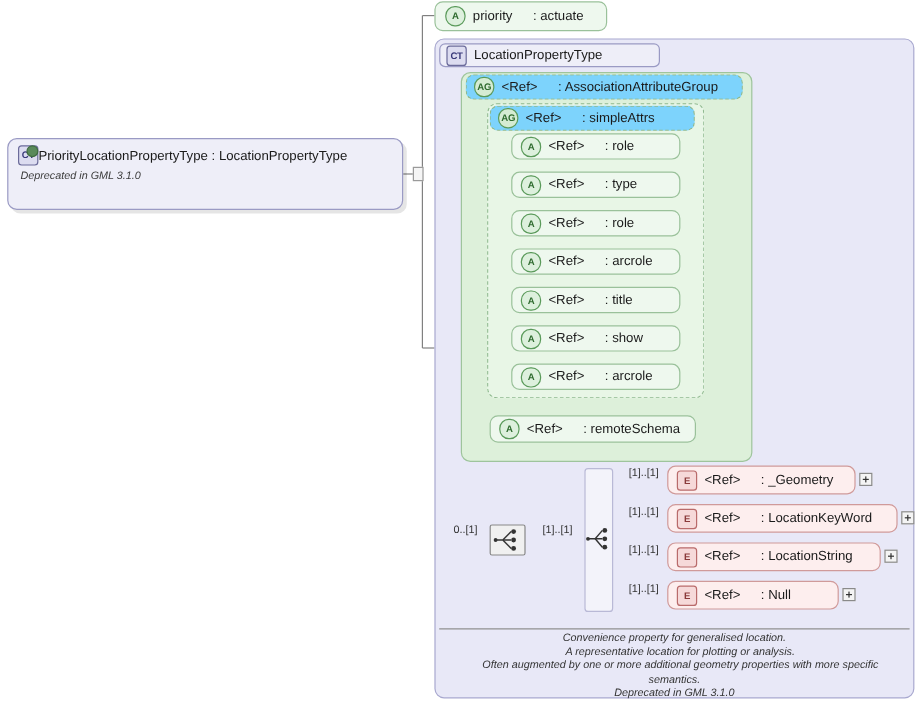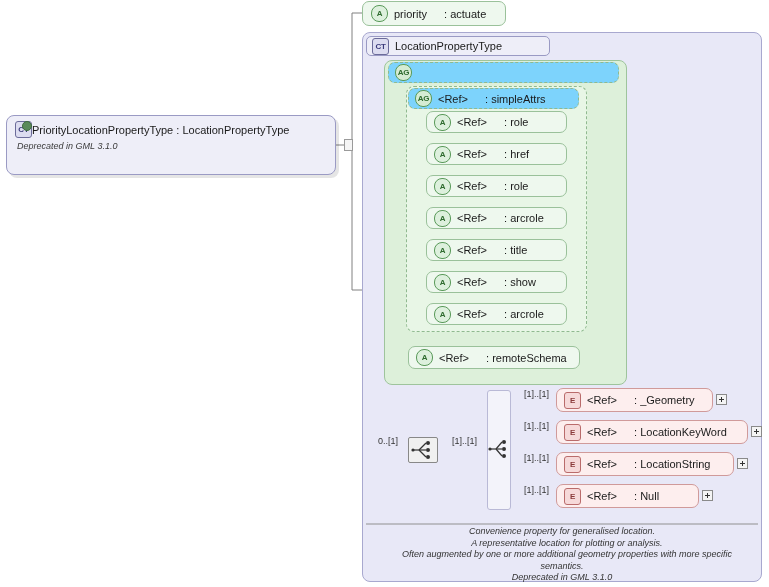--- a/index.html
+++ b/index.html
@@ -282,20 +282,24 @@
 
   <div class="node n-ct" style="left:366px; top:36px; width:184px; height:20px; padding:0 5px; border-radius:5px;">
     <span class="badge">CT</span>
     <span class="lbl">LocationPropertyType</span>
   </div>
 
   <div class="container c-green-solid" style="left:384px; top:60px; width:243px; height:325px;"></div>
 
   <div class="node n-ag" style="left:388px; top:62px; width:231px; height:21px; padding:0 6px;">
     <span class="badge">AG</span>
+    <span class="lbl">
+      <span>&lt;Ref&gt;</span>
+      <span class="colon">: AssociationAttributeGroup</span>
+    </span>
   </div>
 
   <div class="container c-green-dash" style="left:406px; top:86px; width:181px; height:246px;"></div>
 
   <div class="node n-ag" style="left:408px; top:88px; width:171px; height:21px; padding:0 6px;">
     <span class="badge">AG</span>
     <span class="lbl">
       <span>&lt;Ref&gt;</span>
       <span class="colon">: simpleAttrs</span>
     </span>
@@ -306,21 +310,21 @@
     <span class="lbl">
       <span>&lt;Ref&gt;</span>
       <span class="colon">: role</span>
     </span>
   </div>
 
   <div class="node n-attr" style="left:426px; top:143px; width:141px; height:22px; padding:0 7px;">
     <span class="badge">A</span>
     <span class="lbl">
       <span>&lt;Ref&gt;</span>
-      <span class="colon">: href</span>
+      <span class="colon">: type</span>
     </span>
   </div>
 
   <div class="node n-attr" style="left:426px; top:175px; width:141px; height:22px; padding:0 7px;">
     <span class="badge">A</span>
     <span class="lbl">
       <span>&lt;Ref&gt;</span>
       <span class="colon">: role</span>
     </span>
   </div>

